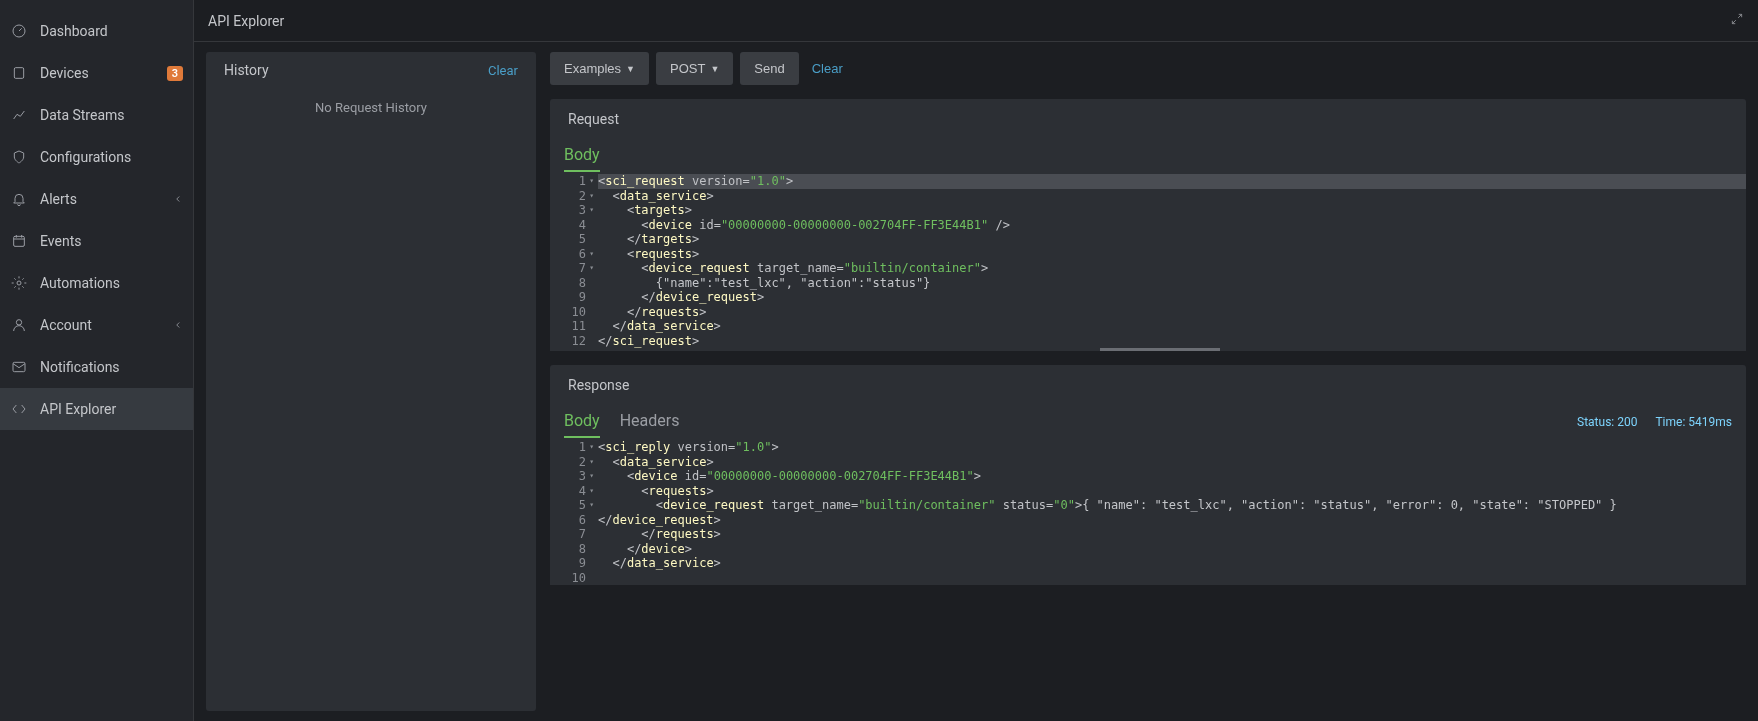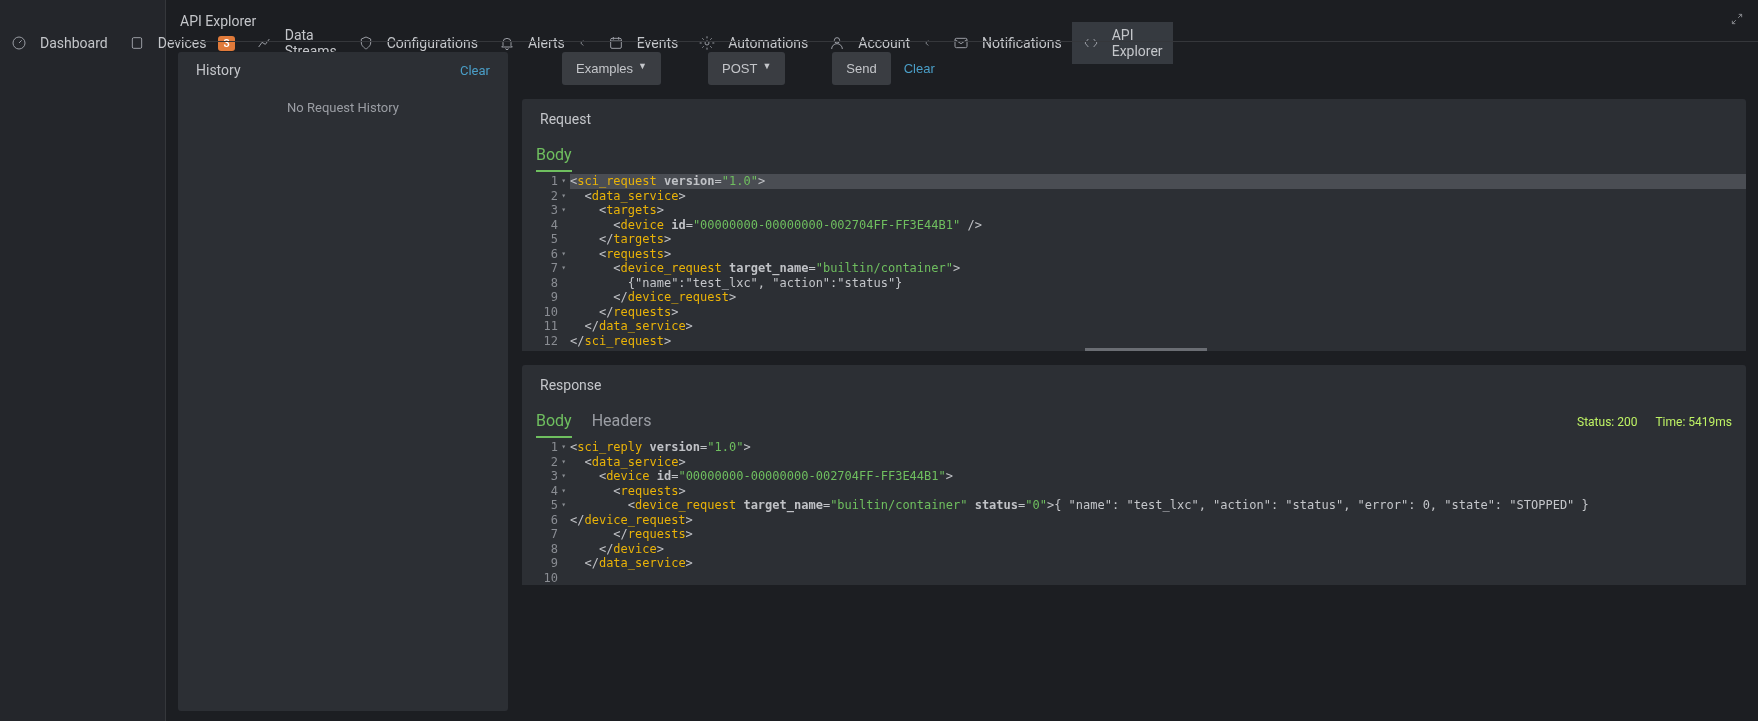--- a/index.html
+++ b/index.html
@@ -9,25 +9,26 @@
   color: #c4c6ca;
   width: 1758px;
   height: 721px;
   overflow: hidden;
   font-size: 14px;
 }
 .app { display: flex; height: 100%; }
 
 
 .sidebar {
-  width: 166px;
+  width: 194px;
   background: #24262b;
   border-right: 1px solid #35373b;
   display: flex;
-  padding-top: 22px;
+  flex-direction: column;
+  padding-top: 10px;
 }
 .nav-item {
   display: flex;
   align-items: center;
   height: 42px;
   padding: 0 10px;
   cursor: pointer;
   gap: 12px;
   font-size: 14px;
   color: #c4c6ca;
@@ -97,23 +98,22 @@
 .req-bar { display: flex; gap: 7px; align-items: center; }
 .btn {
   background: #3a3d42;
   border: none;
   color: #c4c6ca;
   padding: 9px 14px;
   font-size: 13px;
   border-radius: 3px;
   cursor: pointer;
   display: inline-flex;
-  align-items: flex-start;
+  align-items: center;
   gap: 5px;
-  margin-left: 40px;
 }
 .btn .caret { font-size: 9px; }
 .url-input {
   flex: 1;
   background: #24262b;
   border: 1px solid #3a3d42;
   color: #c4c6ca;
   padding: 9px 12px;
   font-size: 13px;
   border-radius: 3px;
@@ -149,21 +149,21 @@
   font-size: 16px;
   color: #9b9ea4;
   cursor: pointer;
   border-bottom: 2px solid transparent;
 }
 .tab.active {
   color: #6fbf5f;
   border-bottom-color: #6fbf5f;
 }
 .tab-spacer { flex: 1; }
-.status-text { font-size: 12px; color: #bef264; margin-left: 18px; }
+.status-text { font-size: 12px; color: #7dd3fc; margin-left: 18px; }
 
 
 .code-editor {
   font-family: "Monaco", "Menlo", "Consolas", monospace;
   font-size: 12px;
   line-height: 14.5px;
   display: flex;
   background: #2c2f34;
   position: relative;
 }
@@ -173,22 +173,22 @@
   text-align: right;
   color: #8a8d93;
   padding-right: 4px;
   user-select: none;
 }
 .gutter .gline { height: 14.5px; padding-right: 2px; position: relative; }
 .gutter .fold { position: absolute; right: -6px; top: 0; font-size: 8px; color: #8a8d93; }
 .code-lines { flex: 1; padding-left: 6px; }
 .code-lines .cline { height: 14.5px; white-space: pre; }
 .cline.sel { background: #4a4d53; }
-.tag { color: #eab308; }
-.attr { color: #c0c2c6; font-weight: bold; }
+.tag { color: #fef9c3; }
+.attr { color: #c0c2c6; }
 .str { color: #6fbf5f; }
 .punc { color: #c0c2c6; }
 
 .request-panel { flex: 0 0 auto; }
 .response-panel { flex: 0 0 auto; }
 .code-wrap { margin: 0 0px; border-top: 2px solid #2c2f34; }
 .code-scroll-ind { height: 3px; background: #2c2f34; position: relative; }
 .code-scroll-ind .thumb { position: absolute; height: 3px; background: #6a6d73; }
 </style>
 </head>

